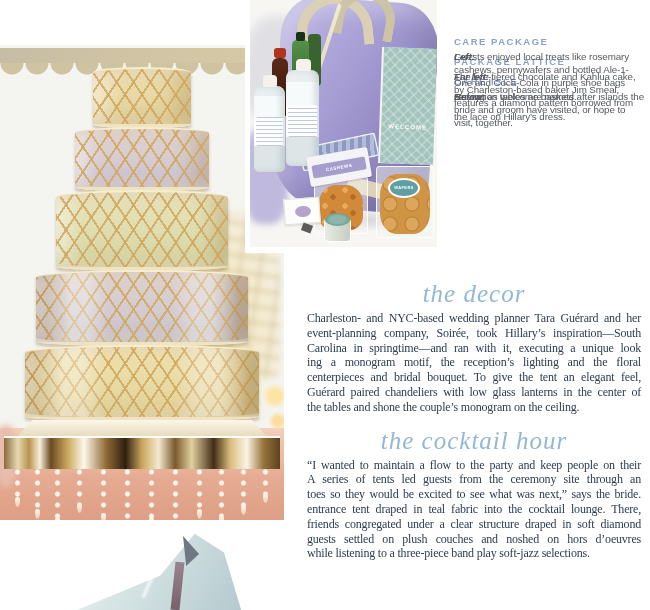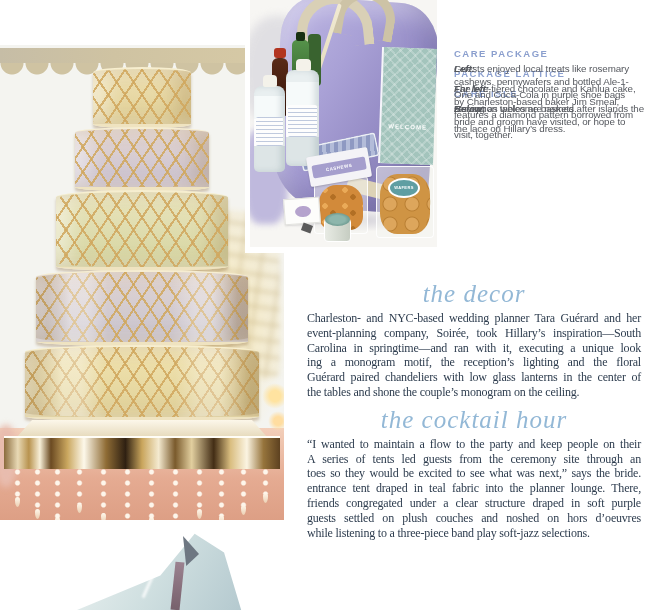--- a/index.html
+++ b/index.html
@@ -162,34 +162,34 @@
     clip-path:polygon(57% 7%,69% 30%,76% 100%,9% 100%,43% 58%);
     background:linear-gradient(120deg,#eaf1f0 10%,#cfdfe0 45%,#b3c8ce 82%);}
   .fabric-fold{left:40%;top:18%;width:3px;height:70%;background:rgba(255,255,255,.8);
     transform:rotate(24deg);filter:blur(1px);}
   .peak-shadow{left:128px;top:8px;width:16px;height:30px;background:#6e7782;
     clip-path:polygon(0 0,100% 60%,20% 100%);}
   .ribbon{left:118px;top:34px;width:9px;height:48px;transform:rotate(6deg);
     background:linear-gradient(180deg,#9b8290,#77616c);}
 
   
-  .captions{left:454px;top:48px;width:192px;}
+  .captions{left:454px;top:36px;width:192px;}
   .cap-block{position:static;display:block;margin-bottom:9px;}
   .cap-title{position:static;display:block;font-size:9.5px;font-weight:bold;letter-spacing:1.5px;
     color:#8b9fce;margin-bottom:3px;}
   .cap-body{position:static;display:block;font-size:9.8px;line-height:13.2px;color:#55585e;
     letter-spacing:-.1px;}
   .cap-lead{font-style:italic;font-weight:bold;}
 
   
   .main{left:307px;top:281px;width:334px;}
   .script-head{position:static;display:block;text-align:center;
     font-family:"Liberation Serif",serif;font-style:italic;font-weight:normal;
     font-size:25px;line-height:25px;color:#93b8d6;letter-spacing:1px;margin:0 0 5px 0;}
-  .script-head.second{margin-top:7px;margin-bottom:5px;}
+  .script-head.second{margin-top:13px;margin-bottom:5px;}
   .para{position:static;display:block;}
   .ln{position:static;display:block;font-family:"Liberation Serif",serif;font-size:12px;
     letter-spacing:-.2px;line-height:14.8px;color:#2d3c4e;
     text-align:justify;text-align-last:justify;white-space:normal;}
   .ln.last{text-align-last:left;}
 </style>
 </head>
 <body>
 
 <div class="page">
@@ -290,28 +290,29 @@
     </div>
   </div>
 
   <div class="main">
     <h2 class="script-head">the decor</h2>
     <div class="para">
       <div class="ln">Charleston- and NYC-based wedding planner Tara Guérard and her</div>
       <div class="ln">event-planning company, Soirée, took Hillary’s inspiration—South</div>
       <div class="ln">Carolina in springtime—and ran with it, executing a unique look</div>
       <div class="ln">ing a monogram motif, the reception’s lighting and the floral</div>
+      <div class="ln">centerpieces and bridal bouquet. To give the tent an elegant feel,</div>
       <div class="ln">Guérard paired chandeliers with low glass lanterns in the center of</div>
       <div class="ln last">the tables and shone the couple’s monogram on the ceiling.</div>
     </div>
     <h2 class="script-head second">the cocktail hour</h2>
     <div class="para">
       <div class="ln">“I wanted to maintain a flow to the party and keep people on their</div>
       <div class="ln">A series of tents led guests from the ceremony site through an</div>
       <div class="ln">toes so they would be excited to see what was next,” says the bride.</div>
-      <div class="ln">entrance tent draped in teal fabric into the planner lounge. There,</div>
-      <div class="ln">friends congregated under a clear structure draped in soft purple</div>
+      <div class="ln">entrance tent draped in teal fabric into the cocktail lounge. There,</div>
+      <div class="ln">friends congregated under a clear structure draped in soft diamond</div>
       <div class="ln">guests settled on plush couches and noshed on hors d’oeuvres</div>
       <div class="ln last">while listening to a three-piece band play soft-jazz selections.</div>
     </div>
   </div>
 
 </div>
 
 </body></html>

